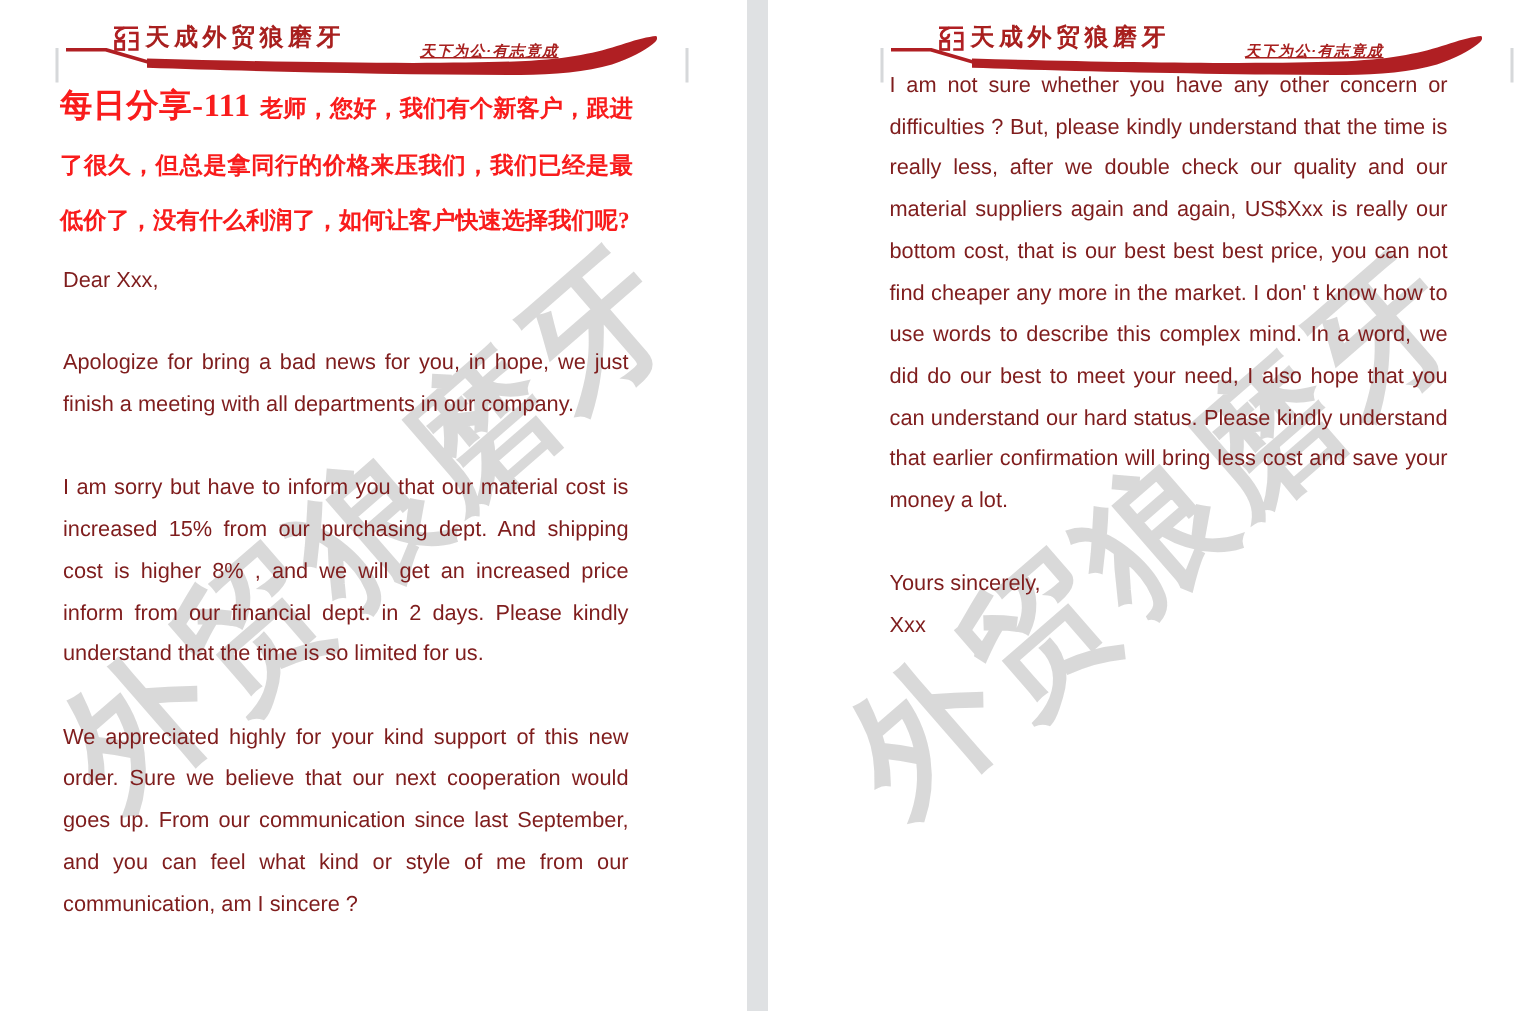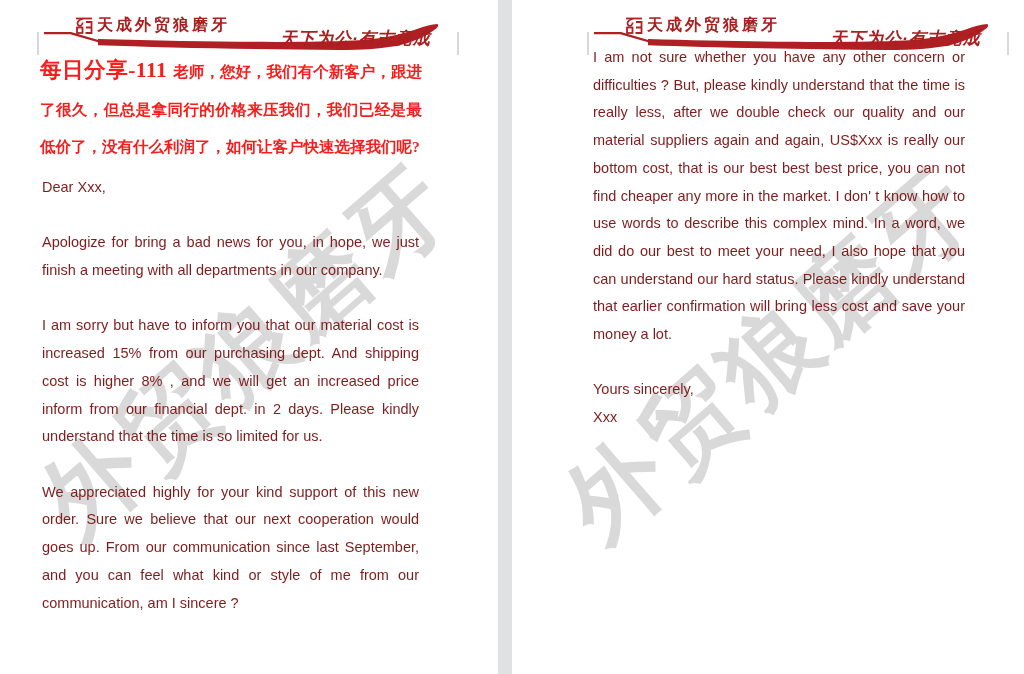--- a/index.html
+++ b/index.html
@@ -25,22 +25,22 @@
   .tick.right{left:420px;}
   .ribbon{position:absolute;left:7px;top:10px;width:404px;height:26px;}
   .seal{position:absolute;left:37px;top:1px;width:20px;height:20px;}
   .brand{
     position:absolute;left:60px;top:1px;
     font-size:16px;font-weight:bold;color:#a8201f;
     letter-spacing:3px;white-space:nowrap;
   }
   .motto{
     position:absolute;left:243px;top:13px;
-    font-size:17px;font-weight:bold;color:#a8201f;
-    letter-spacing:1px;white-space:nowrap;font-style:italic;
+    font-size:10px;font-weight:bold;color:#a8201f;
+    letter-spacing:1px;white-space:nowrap;font-style:italic;text-decoration:underline;
   }
 
   
   .watermark{
     position:absolute;z-index:1;width:620px;
     font-size:95px;font-weight:bold;letter-spacing:6px;
     color:rgba(120,120,120,0.28);
     text-align:center;white-space:nowrap;
     transform:rotate(-41deg);
     pointer-events:none;user-select:none;

